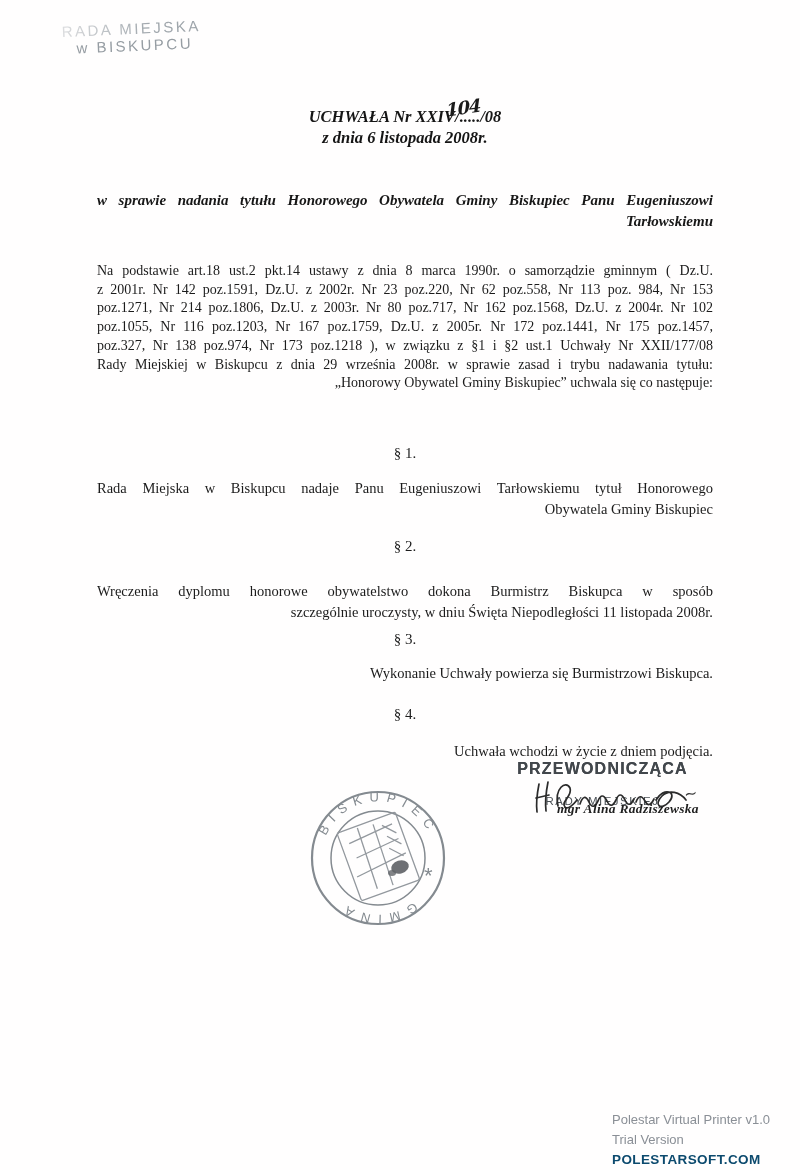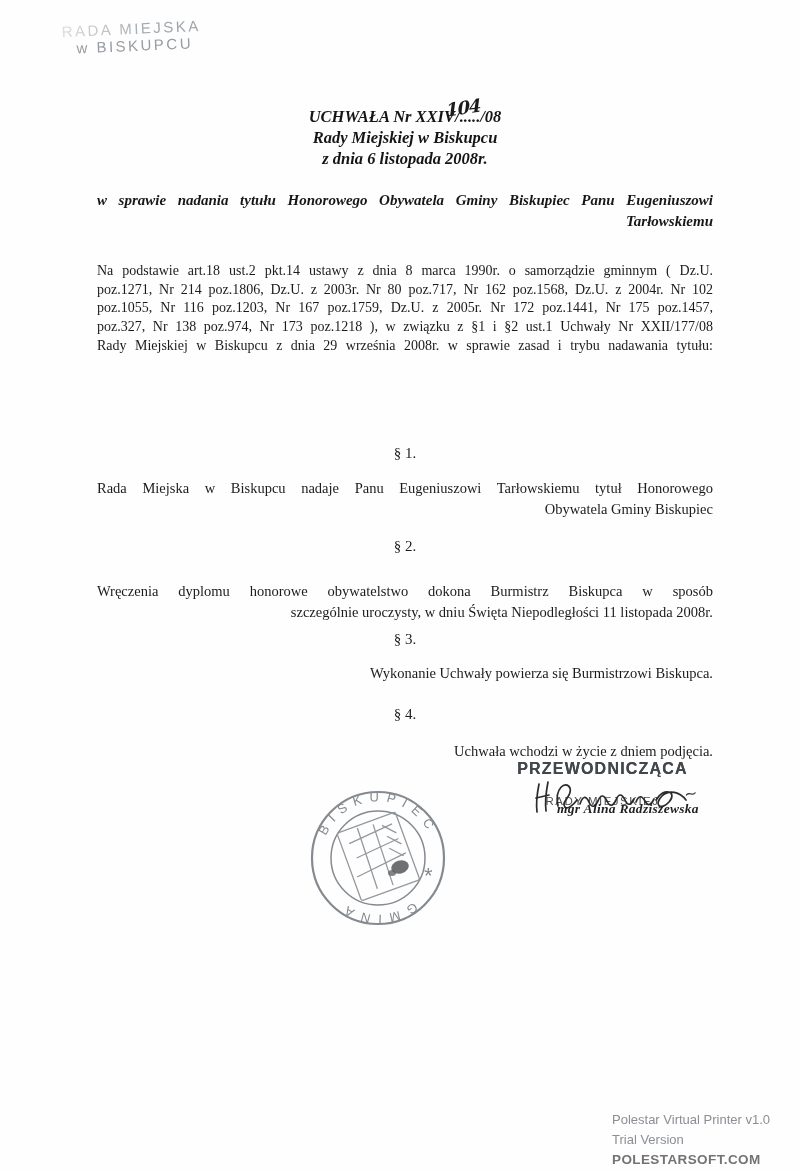--- a/index.html
+++ b/index.html
@@ -45,50 +45,51 @@
   .sig-scribble{left:532px;top:774px;}
   .pen-mark{left:684px;top:784px;font-size:16px;color:#3a3a3a;transform:rotate(-10deg);
     font-family:"DejaVu Sans", sans-serif;}
 
   
   .seal{left:308px;top:788px;}
 
   
   .footer{left:612px;top:1110px;font-family:"Liberation Sans", sans-serif;}
   .footer .f1,.footer .f2{font-size:13px;color:#8a8f96;line-height:20px;}
-  .footer .f3{font-size:13.5px;font-weight:bold;color:#737373;line-height:20px;letter-spacing:.4px;}
+  .footer .f3{font-size:13.5px;font-weight:bold;color:#0c4a6e;line-height:20px;letter-spacing:.4px;}
 </style>
 </head>
 <body>
 
 <div class="page">
 
   <div class="abs office-stamp">
     <div class="l1">RADA MIEJSKA</div>
     <div class="l2">w BISKUPCU</div>
   </div>
 
   <div class="col title">
     <div class="cline">UCHWAŁA Nr XXIV/...../08</div>
-    <div class="cline">Rady Miejskiej w Biskupcu</div>
     <div class="cline">z dnia 6 listopada 2008r.</div>
   </div>
   <div class="abs hand-num">104</div>
 
   <div class="col subject">
     <div class="jline">w sprawie nadania tytułu Honorowego Obywatela Gminy Biskupiec Panu Eugeniuszowi</div>
     <div class="lline">Tarłowskiemu</div>
   </div>
 
   <div class="col preamble">
     <div class="jline">Na podstawie art.18 ust.2 pkt.14 ustawy z dnia 8 marca 1990r. o samorządzie gminnym ( Dz.U.</div>
+    <div class="jline">z 2001r. Nr 142 poz.1591, Dz.U. z 2002r. Nr 23 poz.220, Nr 62 poz.558, Nr 113 poz. 984, Nr 153</div>
     <div class="jline">poz.1271, Nr 214 poz.1806, Dz.U. z 2003r. Nr 80 poz.717, Nr 162 poz.1568, Dz.U. z 2004r. Nr 102</div>
     <div class="jline">poz.1055, Nr 116 poz.1203, Nr 167 poz.1759, Dz.U. z 2005r. Nr 172 poz.1441, Nr 175 poz.1457,</div>
     <div class="jline">poz.327, Nr 138 poz.974, Nr 173 poz.1218 ), w związku z §1 i §2 ust.1 Uchwały Nr XXII/177/08</div>
     <div class="jline">Rady Miejskiej w Biskupcu z dnia 29 września 2008r. w sprawie zasad i trybu nadawania tytułu:</div>
+    <div class="lline">„Honorowy Obywatel Gminy Biskupiec” uchwala się co następuje:</div>
   </div>
 
   <div class="sec-head" style="top:445px">§ 1.</div>
   <div class="col sec-text" style="top:478px">
     <div class="jline">Rada Miejska w Biskupcu nadaje Panu Eugeniuszowi Tarłowskiemu tytuł Honorowego</div>
     <div class="lline">Obywatela Gminy Biskupiec</div>
   </div>
 
   <div class="sec-head" style="top:538px">§ 2.</div>
   <div class="col sec-text" style="top:581px">

